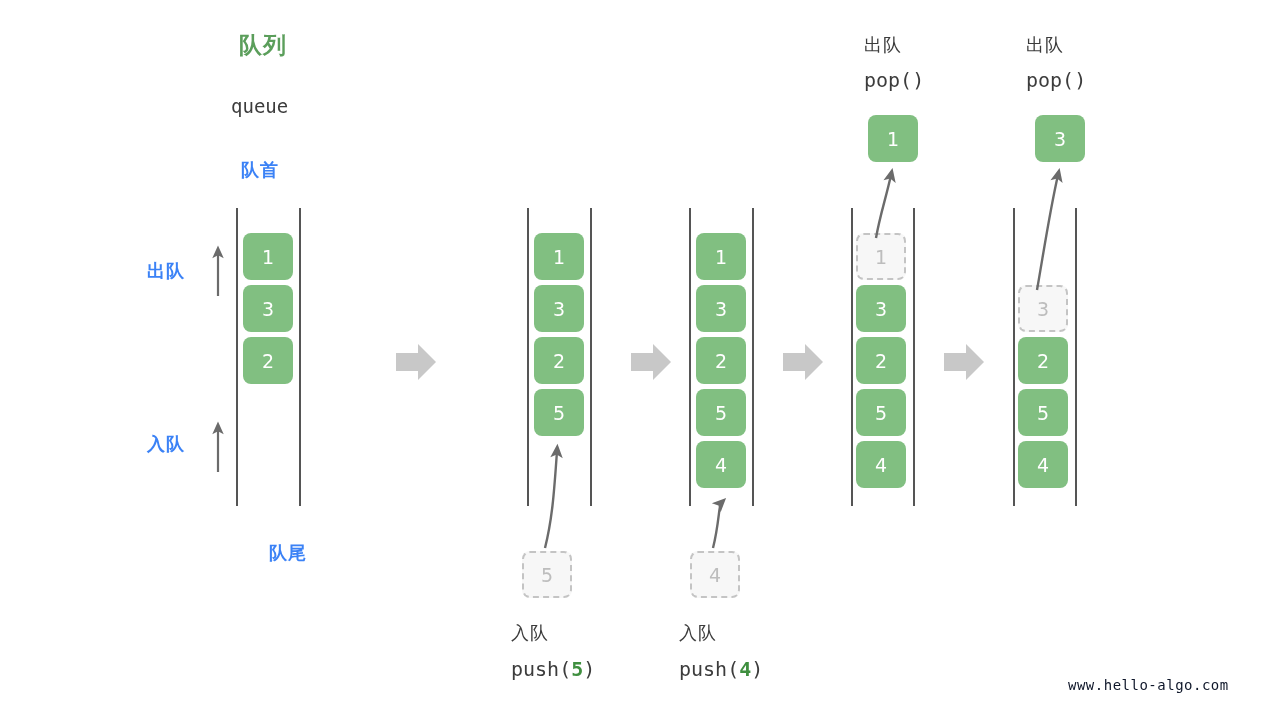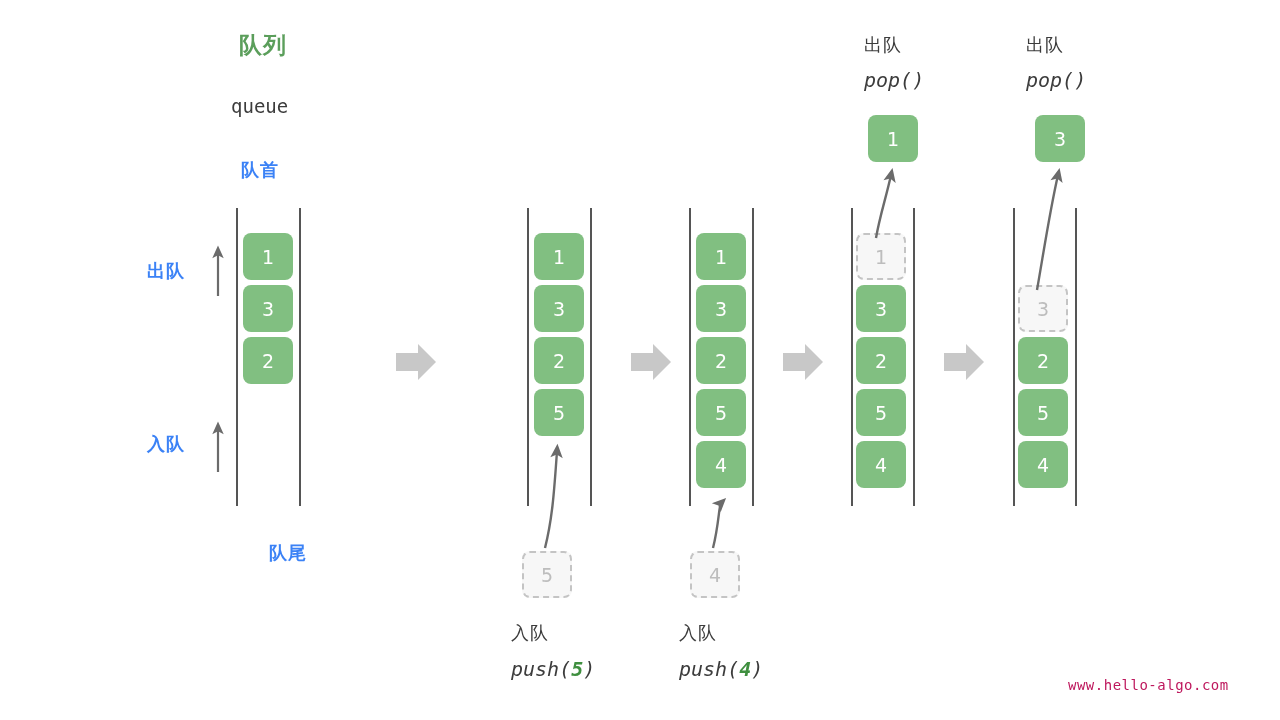--- a/index.html
+++ b/index.html
@@ -48,27 +48,26 @@
   .op-cn {
     font-size: 18px;
     font-weight: normal;
     color: #3c3c3c;
     letter-spacing: 1px;
   }
   .op-code {
     font-size: 20px;
     font-family: "DejaVu Sans Mono", "Liberation Mono", monospace;
     color: #3c3c3c;
-    font-style: italic;
   }
   .op-code .num { color: #3f8f3f; font-weight: bold; }
   .watermark {
     font-size: 14px;
     font-family: "DejaVu Sans Mono", "Liberation Mono", monospace;
-    color: #be185d;
+    color: #0f172a;
     letter-spacing: 0.5px;
   }
 
   
   .rail {
     position: absolute;
     width: 1.6px;
     background: #555555;
   }
 

